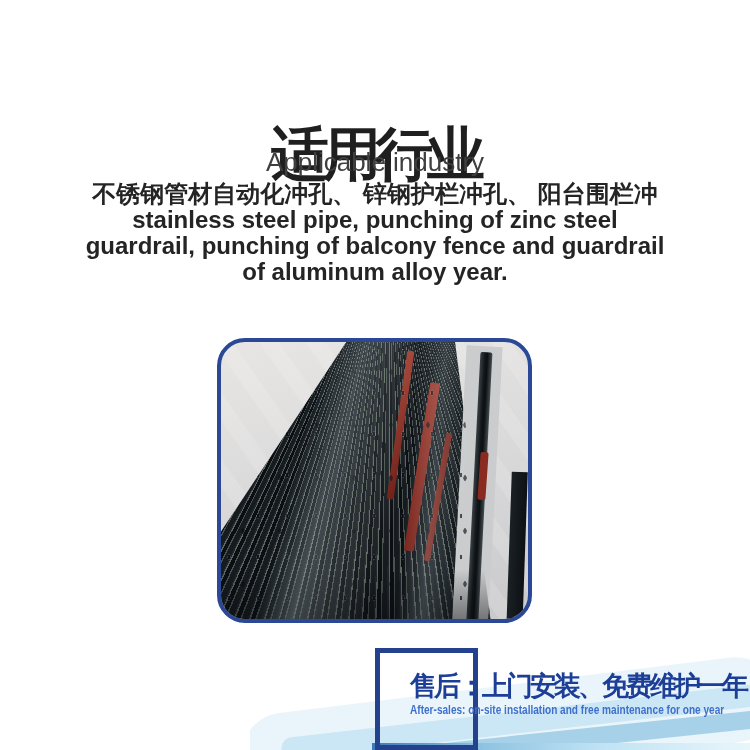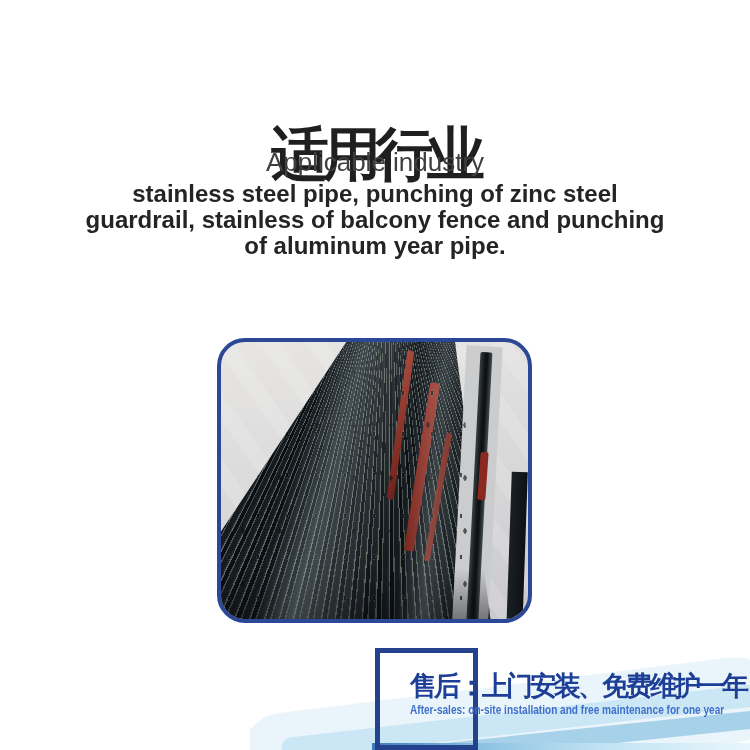--- a/index.html
+++ b/index.html
@@ -81,23 +81,24 @@
 </style>
 </head>
 <body>
 
 <div class="page">
 
   <h1 class="title">适用行业</h1>
   <div class="subtitle">Applicable industry</div>
 
   <div class="desc">
+    <div class="desc-line">不锈钢管材自动化冲孔、 锌钢护栏冲孔、 阳台围栏冲</div>
     <div class="desc-line">stainless steel pipe, punching of zinc steel</div>
-    <div class="desc-line">guardrail, stainless of balcony fence and punching</div>
-    <div class="desc-line">of aluminum year pipe.</div>
+    <div class="desc-line">guardrail, punching of balcony fence and guardrail</div>
+    <div class="desc-line">of aluminum alloy year.</div>
   </div>
 
   <div class="photo">
     <div class="floor"></div>
     <div class="fan"></div>
     <div class="red-tube r1"></div>
     <div class="red-tube r2"></div>
     <div class="red-tube r3"></div>
     <div class="gap-band"></div>
     <div class="single-tube"></div>

